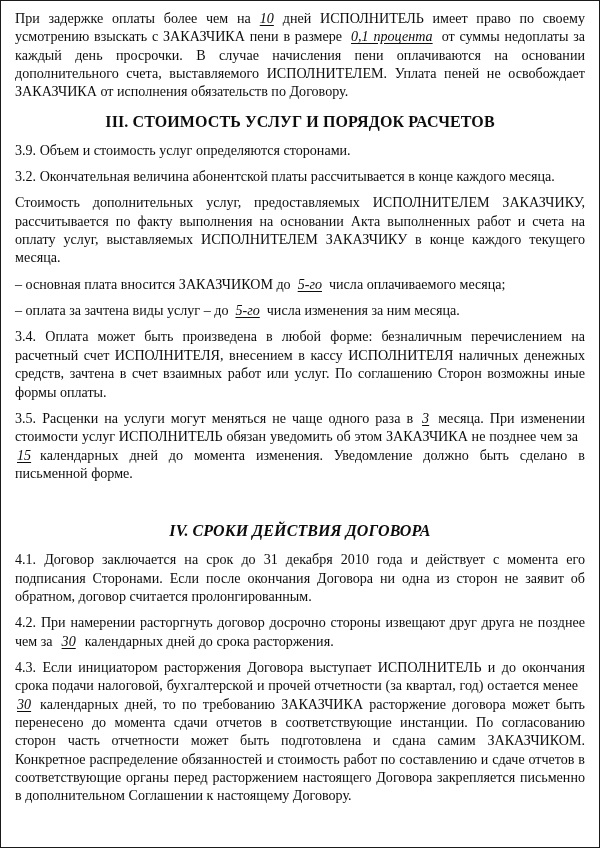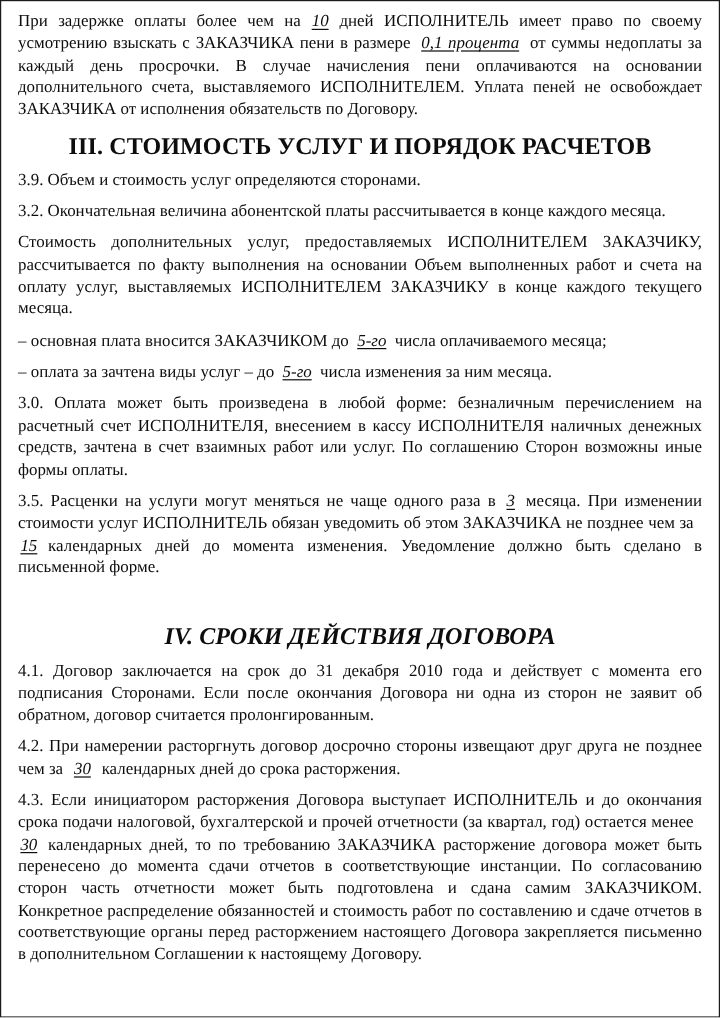--- a/index.html
+++ b/index.html
@@ -36,21 +36,21 @@
     margin-top: 8px;
   }
   p.tight {
     margin-top: 0 !important;
   }
   .gap {
     display: inline-block;
     width: 7px;
   }
   h2.section-heading {
-    font-size: 20px;
+    font-size: 16px;
     font-weight: bold;
     text-align: center;
     margin: 12px 0 10px 0;
     line-height: 18px;
     letter-spacing: 0.1px;
   }
   h2.section-heading.spaced-top {
     margin-top: 40px;
     font-style: italic;
   }
@@ -73,27 +73,27 @@
 
 <div class="page">
   <div class="page-inner">
 
     <p class="para"><span>При задержке оплаты более чем на</span><span class="gap"></span><span class="fill fill-pad">10</span><span class="gap"></span><span>дней ИСПОЛНИТЕЛЬ имеет право по своему усмотрению взыскать с ЗАКАЗЧИКА пени в размере</span><span class="gap"></span><span class="fill fill-pad">0,1 процента</span><span class="gap"></span><span>от суммы недоплаты за каждый день просрочки. В случае начисления пени опла­чиваются на основании дополнительного счета, выставляемого ИСПОЛНИТЕ­ЛЕМ. Уплата пеней не освобождает ЗАКАЗЧИКА от исполнения обязательств по Договору.</span></p>
 
     <h2 class="section-heading">III. СТОИМОСТЬ УСЛУГ И ПОРЯДОК РАСЧЕТОВ</h2>
 
     <p class="para tight">3.9.  Объем и стоимость услуг определяются сторонами.</p>
     <p class="para">3.2.  Окончательная величина абонентской платы рассчитывается в конце каж­дого месяца.</p>
-    <p class="para">Стоимость дополнительных услуг, предоставляемых ИСПОЛНИТЕЛЕМ ЗАКАЗ­ЧИКУ, рассчитывается по факту выполнения   на основании Объем выполненных работ и счета на оплату услуг, выставляемых ИСПОЛНИТЕЛЕМ ЗАКАЗЧИКУ в конце каждого текущего месяца.</p>
+    <p class="para">Стоимость дополнительных услуг, предоставляемых ИСПОЛНИТЕЛЕМ ЗАКАЗ­ЧИКУ, рассчитывается по факту выполнения   на основании Акта выполненных работ и счета на оплату услуг, выставляемых ИСПОЛНИТЕЛЕМ ЗАКАЗЧИКУ в конце каждого текущего месяца.</p>
 
     <p class="para dash-item"><span>– основная плата вносится ЗАКАЗЧИКОМ до</span><span class="gap"></span><span class="fill">5-го</span><span class="gap"></span><span>числа оплачиваемого месяца;</span></p>
 
     <p class="para dash-item"><span>– оплата за зачтена виды услуг – до</span><span class="gap"></span><span class="fill">5-го</span><span class="gap"></span><span>числа изменения за ним месяца.</span></p>
 
-    <p class="para">3.0.  Оплата может быть произведена в любой форме: безналичным перечисле­нием на расчетный счет ИСПОЛНИТЕЛЯ, внесением в кассу ИСПОЛНИТЕЛЯ на­личных денежных средств, зачтена в счет взаимных работ или услуг. По согла­шению Сторон возможны иные формы оплаты.</p>
+    <p class="para">3.4.  Оплата может быть произведена в любой форме: безналичным перечисле­нием на расчетный счет ИСПОЛНИТЕЛЯ, внесением в кассу ИСПОЛНИТЕЛЯ на­личных денежных средств, зачтена в счет взаимных работ или услуг. По согла­шению Сторон возможны иные формы оплаты.</p>
 
     <p class="para"><span>3.5.  Расценки на услуги могут меняться не чаще одного раза в</span><span class="gap"></span><span class="fill fill-pad">3</span><span class="gap"></span><span>месяца. При изменении стоимости услуг ИСПОЛНИТЕЛЬ обязан уведомить об этом ЗАКАЗ­ЧИКА не позднее чем за</span><span class="gap"></span><span class="fill fill-pad">15</span><span class="gap"></span><span>календарных дней до момента изменения. Уведом­ление должно быть сделано в письменной форме.</span></p>
 
     <h2 class="section-heading spaced-top">IV.  СРОКИ ДЕЙСТВИЯ ДОГОВОРА</h2>
 
     <p class="para tight">4.1.  Договор заключается на срок до 31 декабря 2010 года и действует с момен­та его подписания Сторонами. Если после окончания Договора ни одна из сто­рон не заявит об обратном, договор считается пролонгированным.</p>
 
     <p class="para"><span>4.2.  При намерении расторгнуть договор досрочно стороны извещают друг друга не позднее чем за</span><span class="gap"></span><span class="fill fill-pad">30</span><span class="gap"></span><span>календарных дней до срока расторжения.</span></p>
 
     <p class="para"><span>4.3.  Если инициатором расторжения Договора выступает ИСПОЛНИТЕЛЬ и до окончания срока подачи налоговой, бухгалтерской и прочей отчетности (за квартал, год) остается менее</span><span class="gap"></span><span class="fill fill-pad">30</span><span class="gap"></span><span>календарных дней, то по требованию ЗАКАЗ­ЧИКА расторжение договора может быть перенесено до момента сдачи отчетов в соответствующие инстанции. По согласованию сторон часть отчетности мо­жет быть подготовлена и сдана самим ЗАКАЗЧИКОМ. Конкретное распределе­ние обязанностей и стоимость работ по составлению и сдаче отчетов в соответ­ствующие органы перед расторжением настоящего Договора закрепляется письменно в дополнительном Соглашении к настоящему Договору.</span></p>

